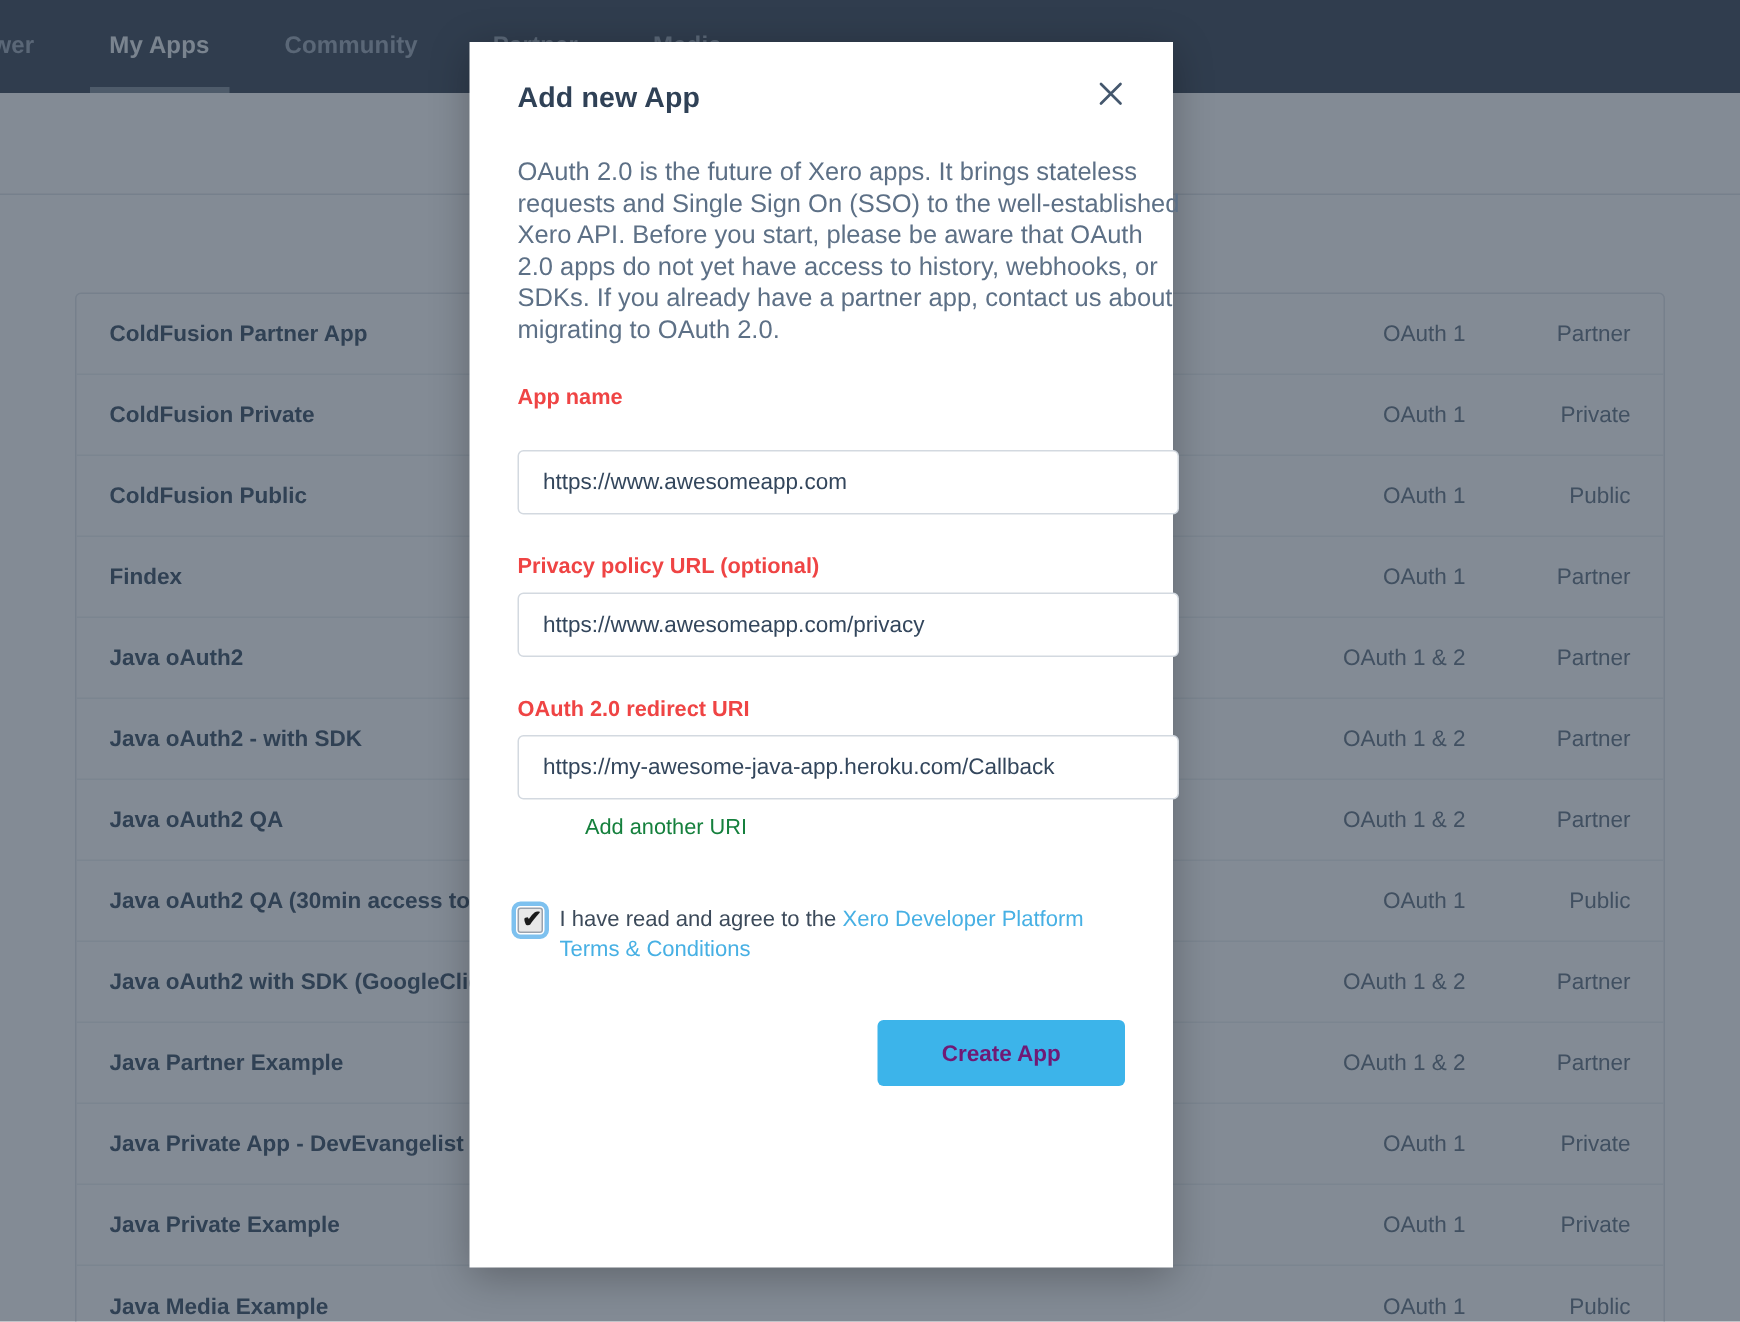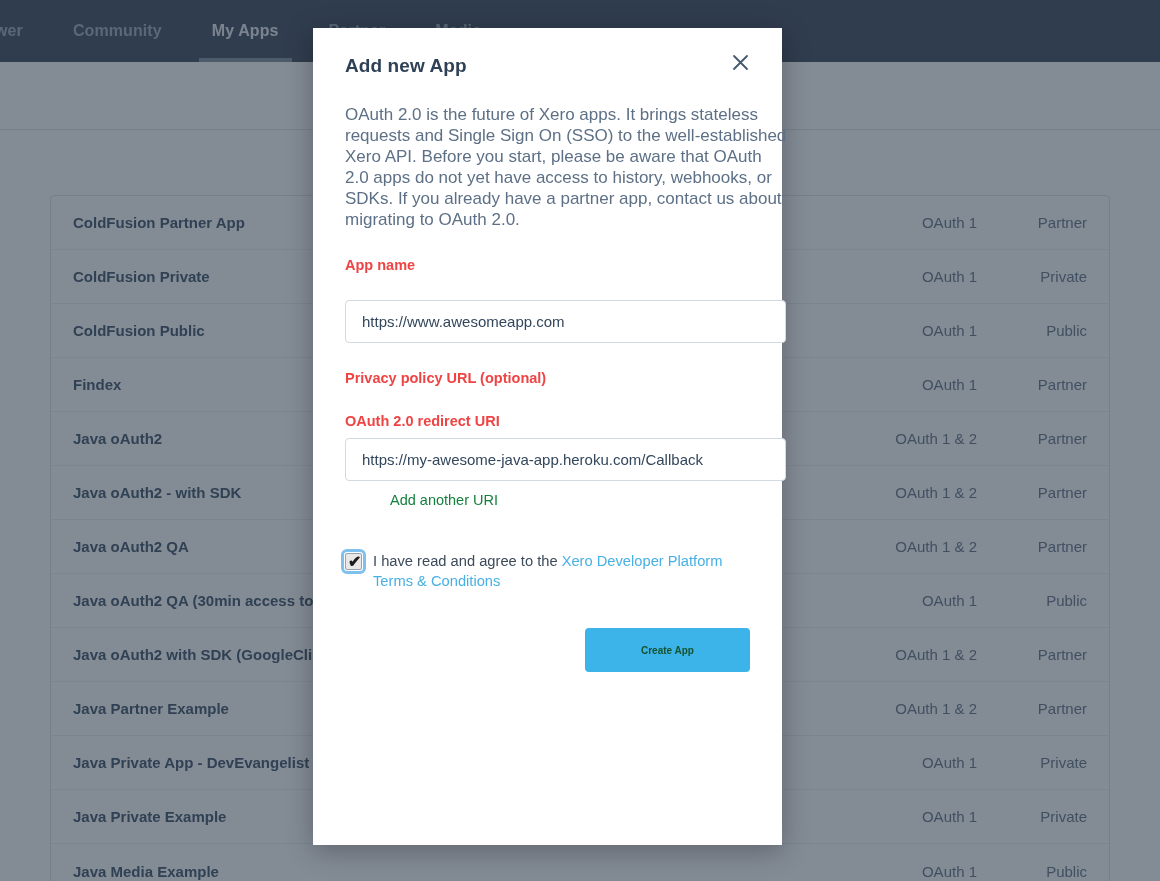--- a/index.html
+++ b/index.html
@@ -251,41 +251,41 @@
     cursor: pointer;
   }
 
   .modal-footer {
     margin-top: 37px;
     display: flex;
     justify-content: flex-end;
   }
   .create-btn {
     background: #3cb4ea;
-    color: #14532d;
+    color: #701a75;
     border: none;
     border-radius: 4px;
-    font-size: 10px;
+    font-size: 15px;
     font-weight: bold;
     font-family: "Liberation Sans", sans-serif;
     width: 165px;
     height: 44px;
     cursor: pointer;
   }
 </style>
 </head>
 <body>
 
 <div id="page-root">
 
   <div class="topnav">
     <div class="topnav-inner" id="topnav-items">
         <div class="nav-item first">ewer</div>
+        <div class="nav-item active">My Apps</div>
         <div class="nav-item">Community</div>
-        <div class="nav-item active">My Apps</div>
         <div class="nav-item">Partner</div>
         <div class="nav-item">Media</div>
       </div>
   </div>
 
   <div class="subheader"></div>
 
   <div class="content-area">
     <div class="app-card" id="apps-table">
         <div class="app-row">
@@ -377,20 +377,23 @@
   </div>
 
   <div class="field-group">
     <div class="field-input-wrap">
       <input class="field-input" type="text" value="https://www.awesomeapp.com" style="">
     </div>
   </div>
 
   <div class="field-group">
     <div class="field-label">Privacy policy URL (optional)</div>
+    <div class="field-input-wrap">
+      <input class="field-input" type="text" value="https://www.awesomeapp.com/privacy" style="">
+    </div>
   </div>
 
   <div class="field-group">
     <div class="field-label">OAuth 2.0 redirect URI</div>
     <div class="field-input-wrap">
       <input class="field-input" type="text" value="https://my-awesome-java-app.heroku.com/Callback" style="">
     </div>
     <a class="link-add">Add another URI</a>
   </div>
 

